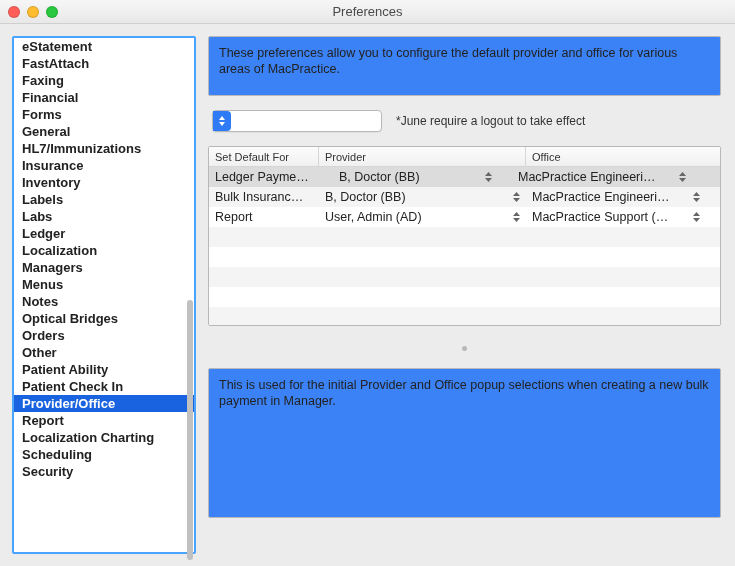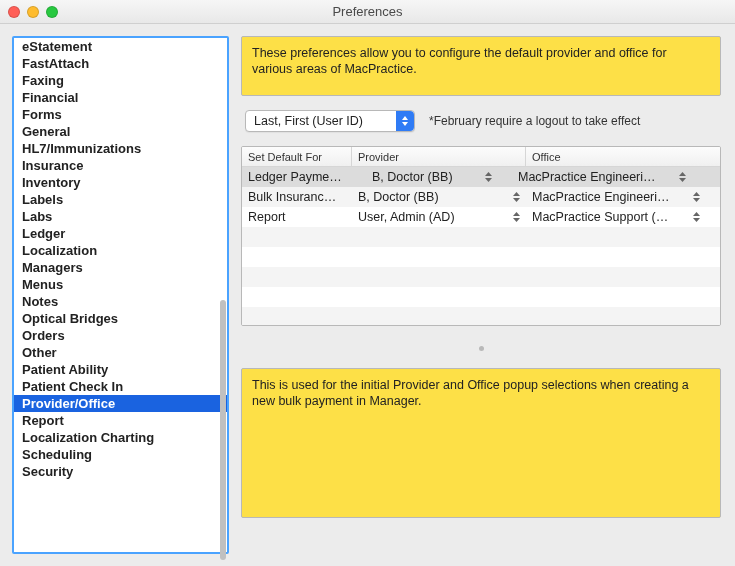--- a/index.html
+++ b/index.html
@@ -7,29 +7,29 @@
   body { background:#ececec; width:735px; height:566px; overflow:hidden; }
 
   .titlebar { height:24px; background:linear-gradient(#f6f6f6,#e8e8e8); border-bottom:1px solid #cfcfcf; display:flex; align-items:center; padding:0 8px; position:relative; }
   .traffic { display:flex; gap:7px; align-items:center; }
   .tl { width:12px; height:12px; border-radius:50%; border:0.5px solid rgba(0,0,0,0.15); }
   .tl.red{background:#ff5f57;} .tl.yellow{background:#febc2e;} .tl.green{background:#28c840;}
   .titlebar .title { position:absolute; left:0; right:0; text-align:center; font-size:13px; color:#4a4a4a; }
 
   .content { display:flex; height:calc(566px - 24px); padding:12px; gap:12px; }
 
-  .sidebar-wrap { width:217px; border:2px solid #4aa3ff; border-radius:2px; background:#fff; display:flex; flex-direction:column; position:relative; }
+  .sidebar-wrap { width:184px; border:2px solid #4aa3ff; border-radius:2px; background:#fff; display:flex; flex-direction:column; position:relative; }
   .sidebar { flex:1; overflow:hidden; }
   .sidebar-item { padding:1px 8px 1px 8px; font-weight:700; font-size:13px; white-space:nowrap; overflow:hidden; text-overflow:ellipsis; cursor:default; }
   .sidebar-item.selected { background:#1a63e0; color:#fff; }
   .scrollbar { position:absolute; right:1px; top:2px; bottom:2px; width:6px; background:transparent; }
   .scroll-thumb { position:absolute; left:0; right:0; top:260px; height:260px; background:#c0c0c0; border-radius:3px; }
 
   .main { flex:1; display:flex; flex-direction:column; gap:14px; padding-right:2px; }
-  .panel { background:#fde047; border:1px solid #b8b8b8; border-radius:2px; padding:8px 10px; font-size:12.5px; line-height:1.3; color:#222; }
+  .panel { background:#3b82f6; border:1px solid #b8b8b8; border-radius:2px; padding:8px 10px; font-size:12.5px; line-height:1.3; color:#222; }
   .panel.desc { min-height:60px; }
   .panel.help { min-height:150px; }
 
   .select-row { display:flex; align-items:center; gap:14px; margin-left:4px; }
   .select-label { font-size:12.5px; color:#222; margin-left:4px; margin-bottom:4px; }
   .mac-select { display:inline-flex; align-items:center; background:#fff; border:1px solid #b8b8b8; border-radius:4px; height:22px; min-width:170px; box-shadow:0 1px 1px rgba(0,0,0,0.05); cursor:default; }
   .mac-select .txt{ flex:1; padding:0 8px; font-size:12.5px; white-space:nowrap; }
   .mac-select .caret-box { width:18px; height:100%; background:#2f7bf5; border-top-right-radius:4px; border-bottom-right-radius:4px; display:flex; flex-direction:column; align-items:center; justify-content:center; gap:0px; }
   .mini-ud svg { display:block; }
   .note { font-size:12px; color:#333; }
@@ -99,31 +99,30 @@
     </div>
   </div>
 
   <div class="main">
 
     <div class="panel desc">These preferences allow you to configure the default provider and office for various areas of MacPractice.</div>
 
     <div>
       <div class="select-row">
         <div class="mac-select">
-          <span class="txt">Last, First (User ID)</span>
           <span class="caret-box mini-ud">
             <svg width="8" height="6" viewBox="0 0 8 6">
                 <path d="M4 1 L7 5 L1 5 Z" fill="#fff"></path>
               </svg>
             <svg width="8" height="6" viewBox="0 0 8 6">
                 <path d="M4 5 L1 1 L7 1 Z" fill="#fff"></path>
               </svg>
           </span>
         </div>
-        <span class="note">*February require a logout to take effect</span>
+        <span class="note">*June require a logout to take effect</span>
       </div>
     </div>
 
     <div class="table-wrap">
       <div class="thead">
         <div class="th col-set">Set Default For</div>
         <div class="th col-prov">Provider</div>
         <div class="th col-off">Office</div>
         <div class="th col-blank"></div>
       </div>

